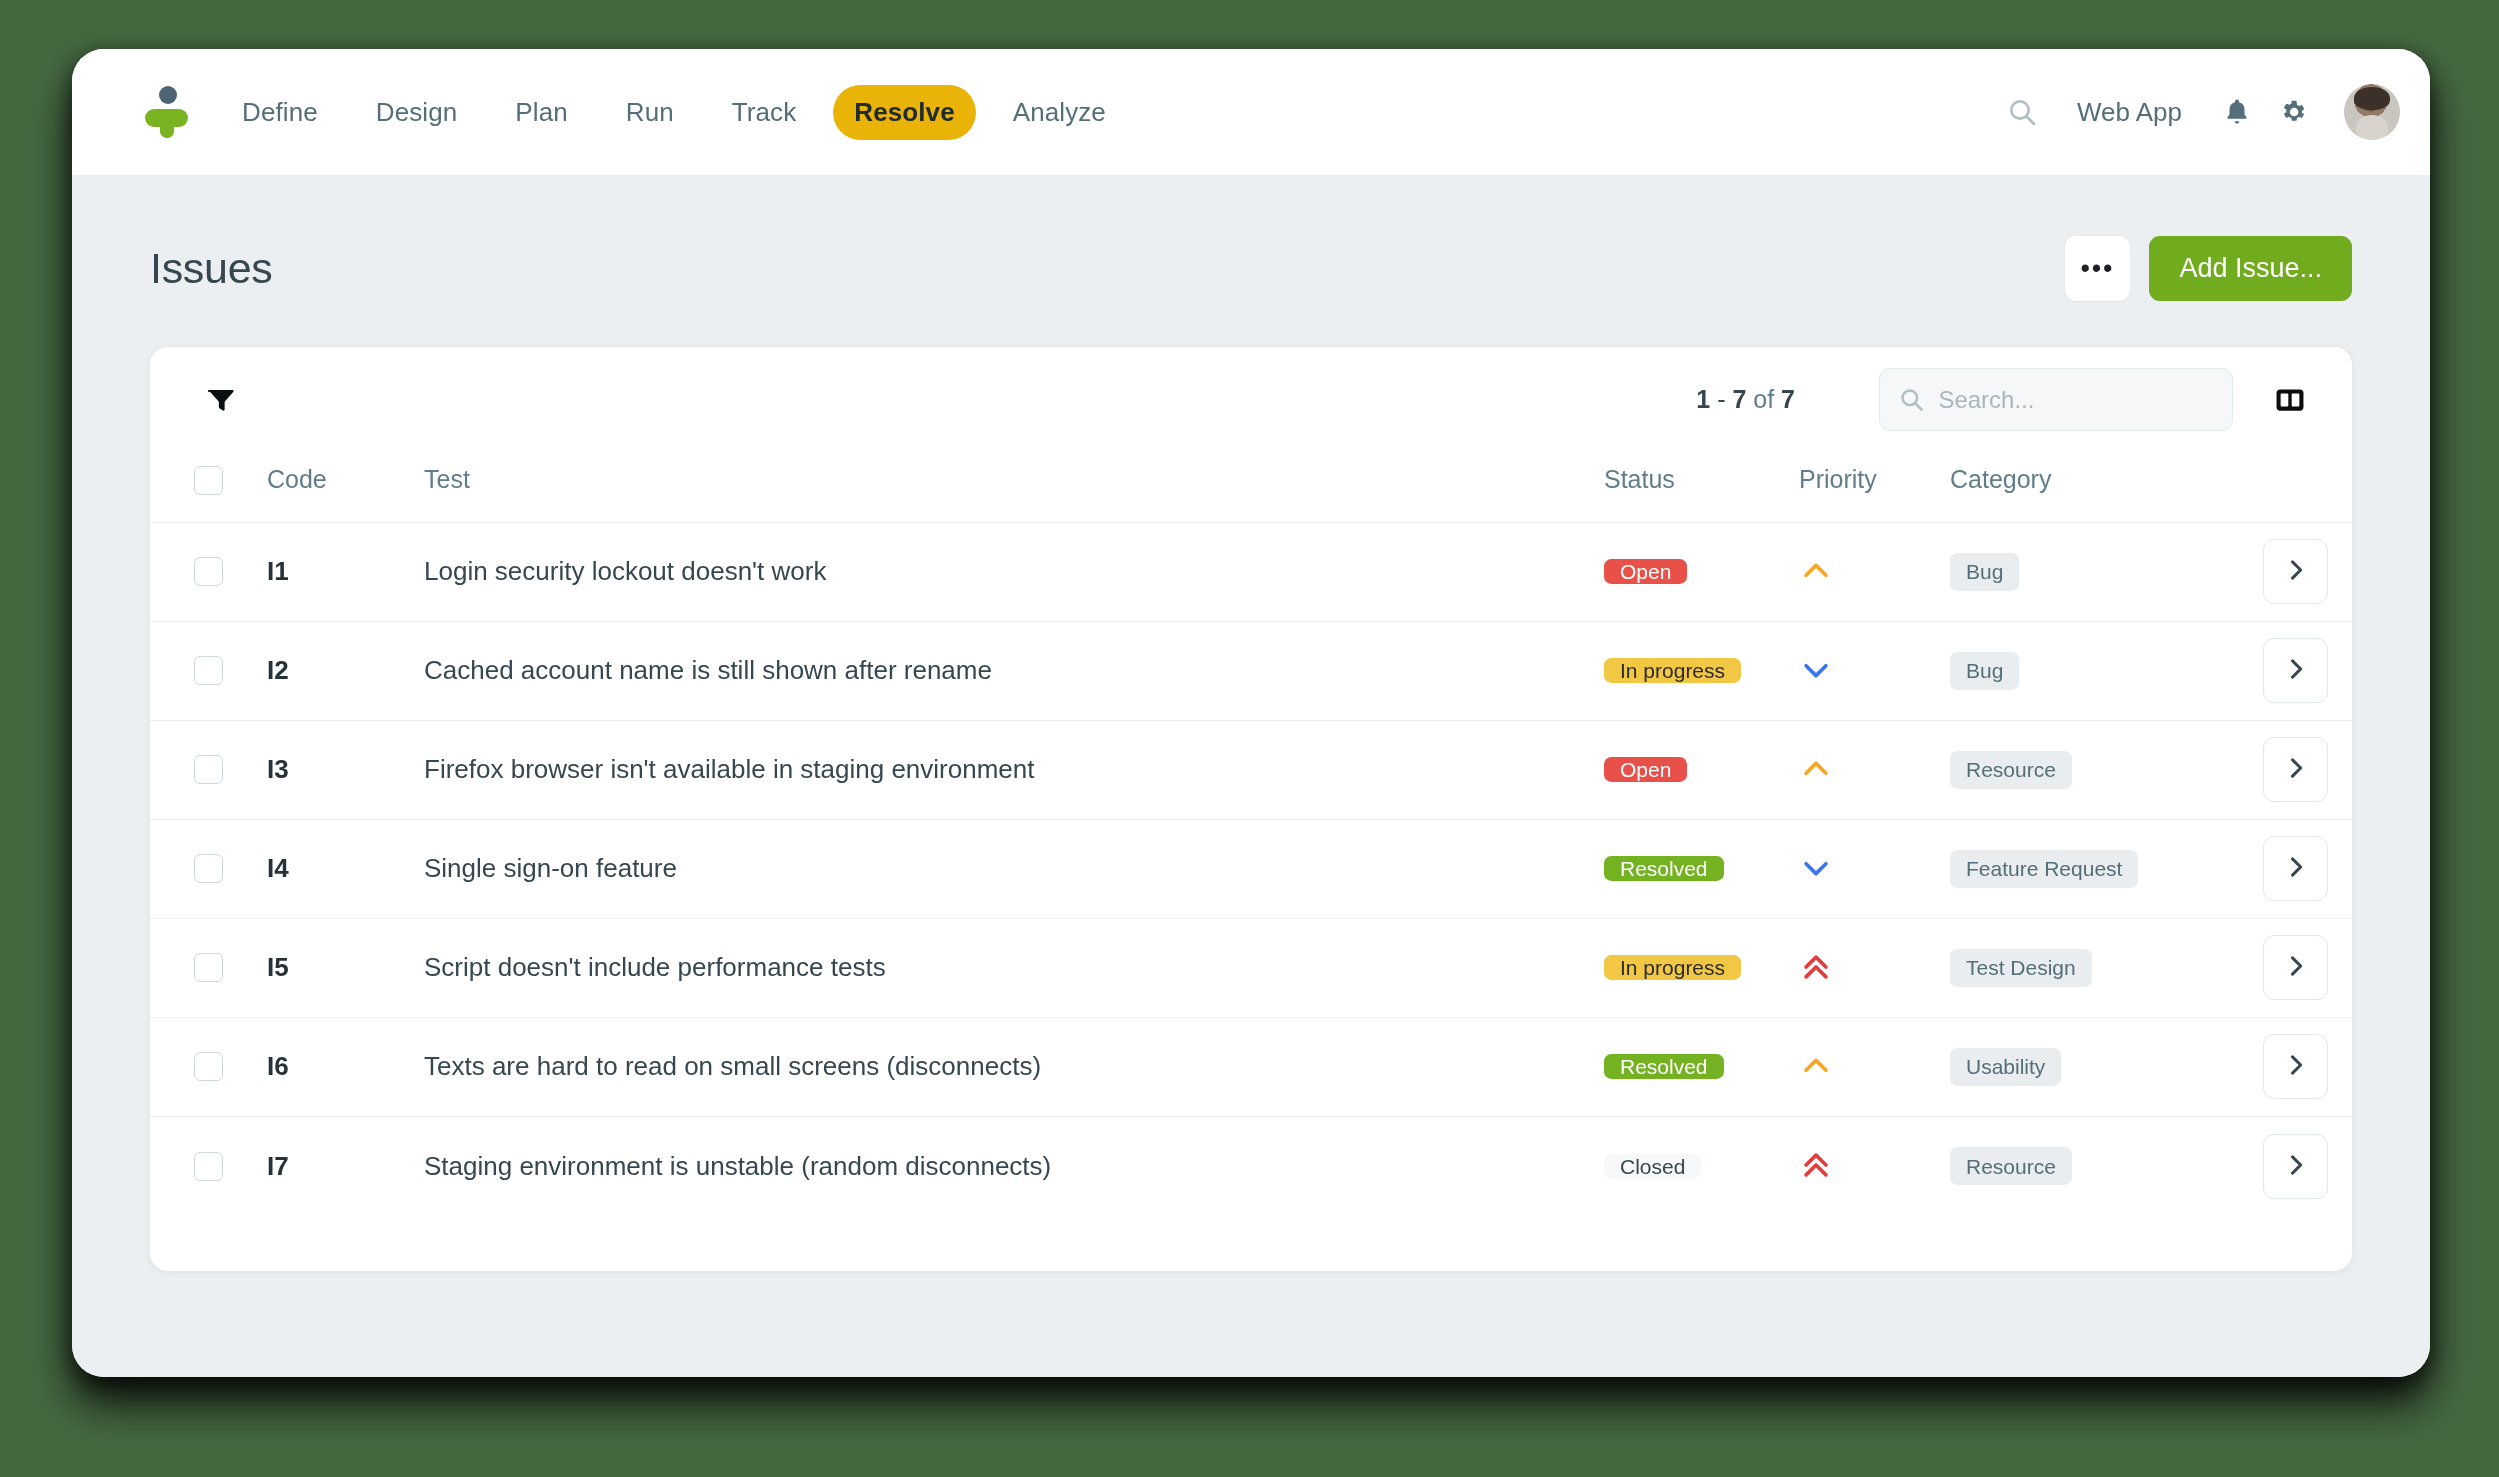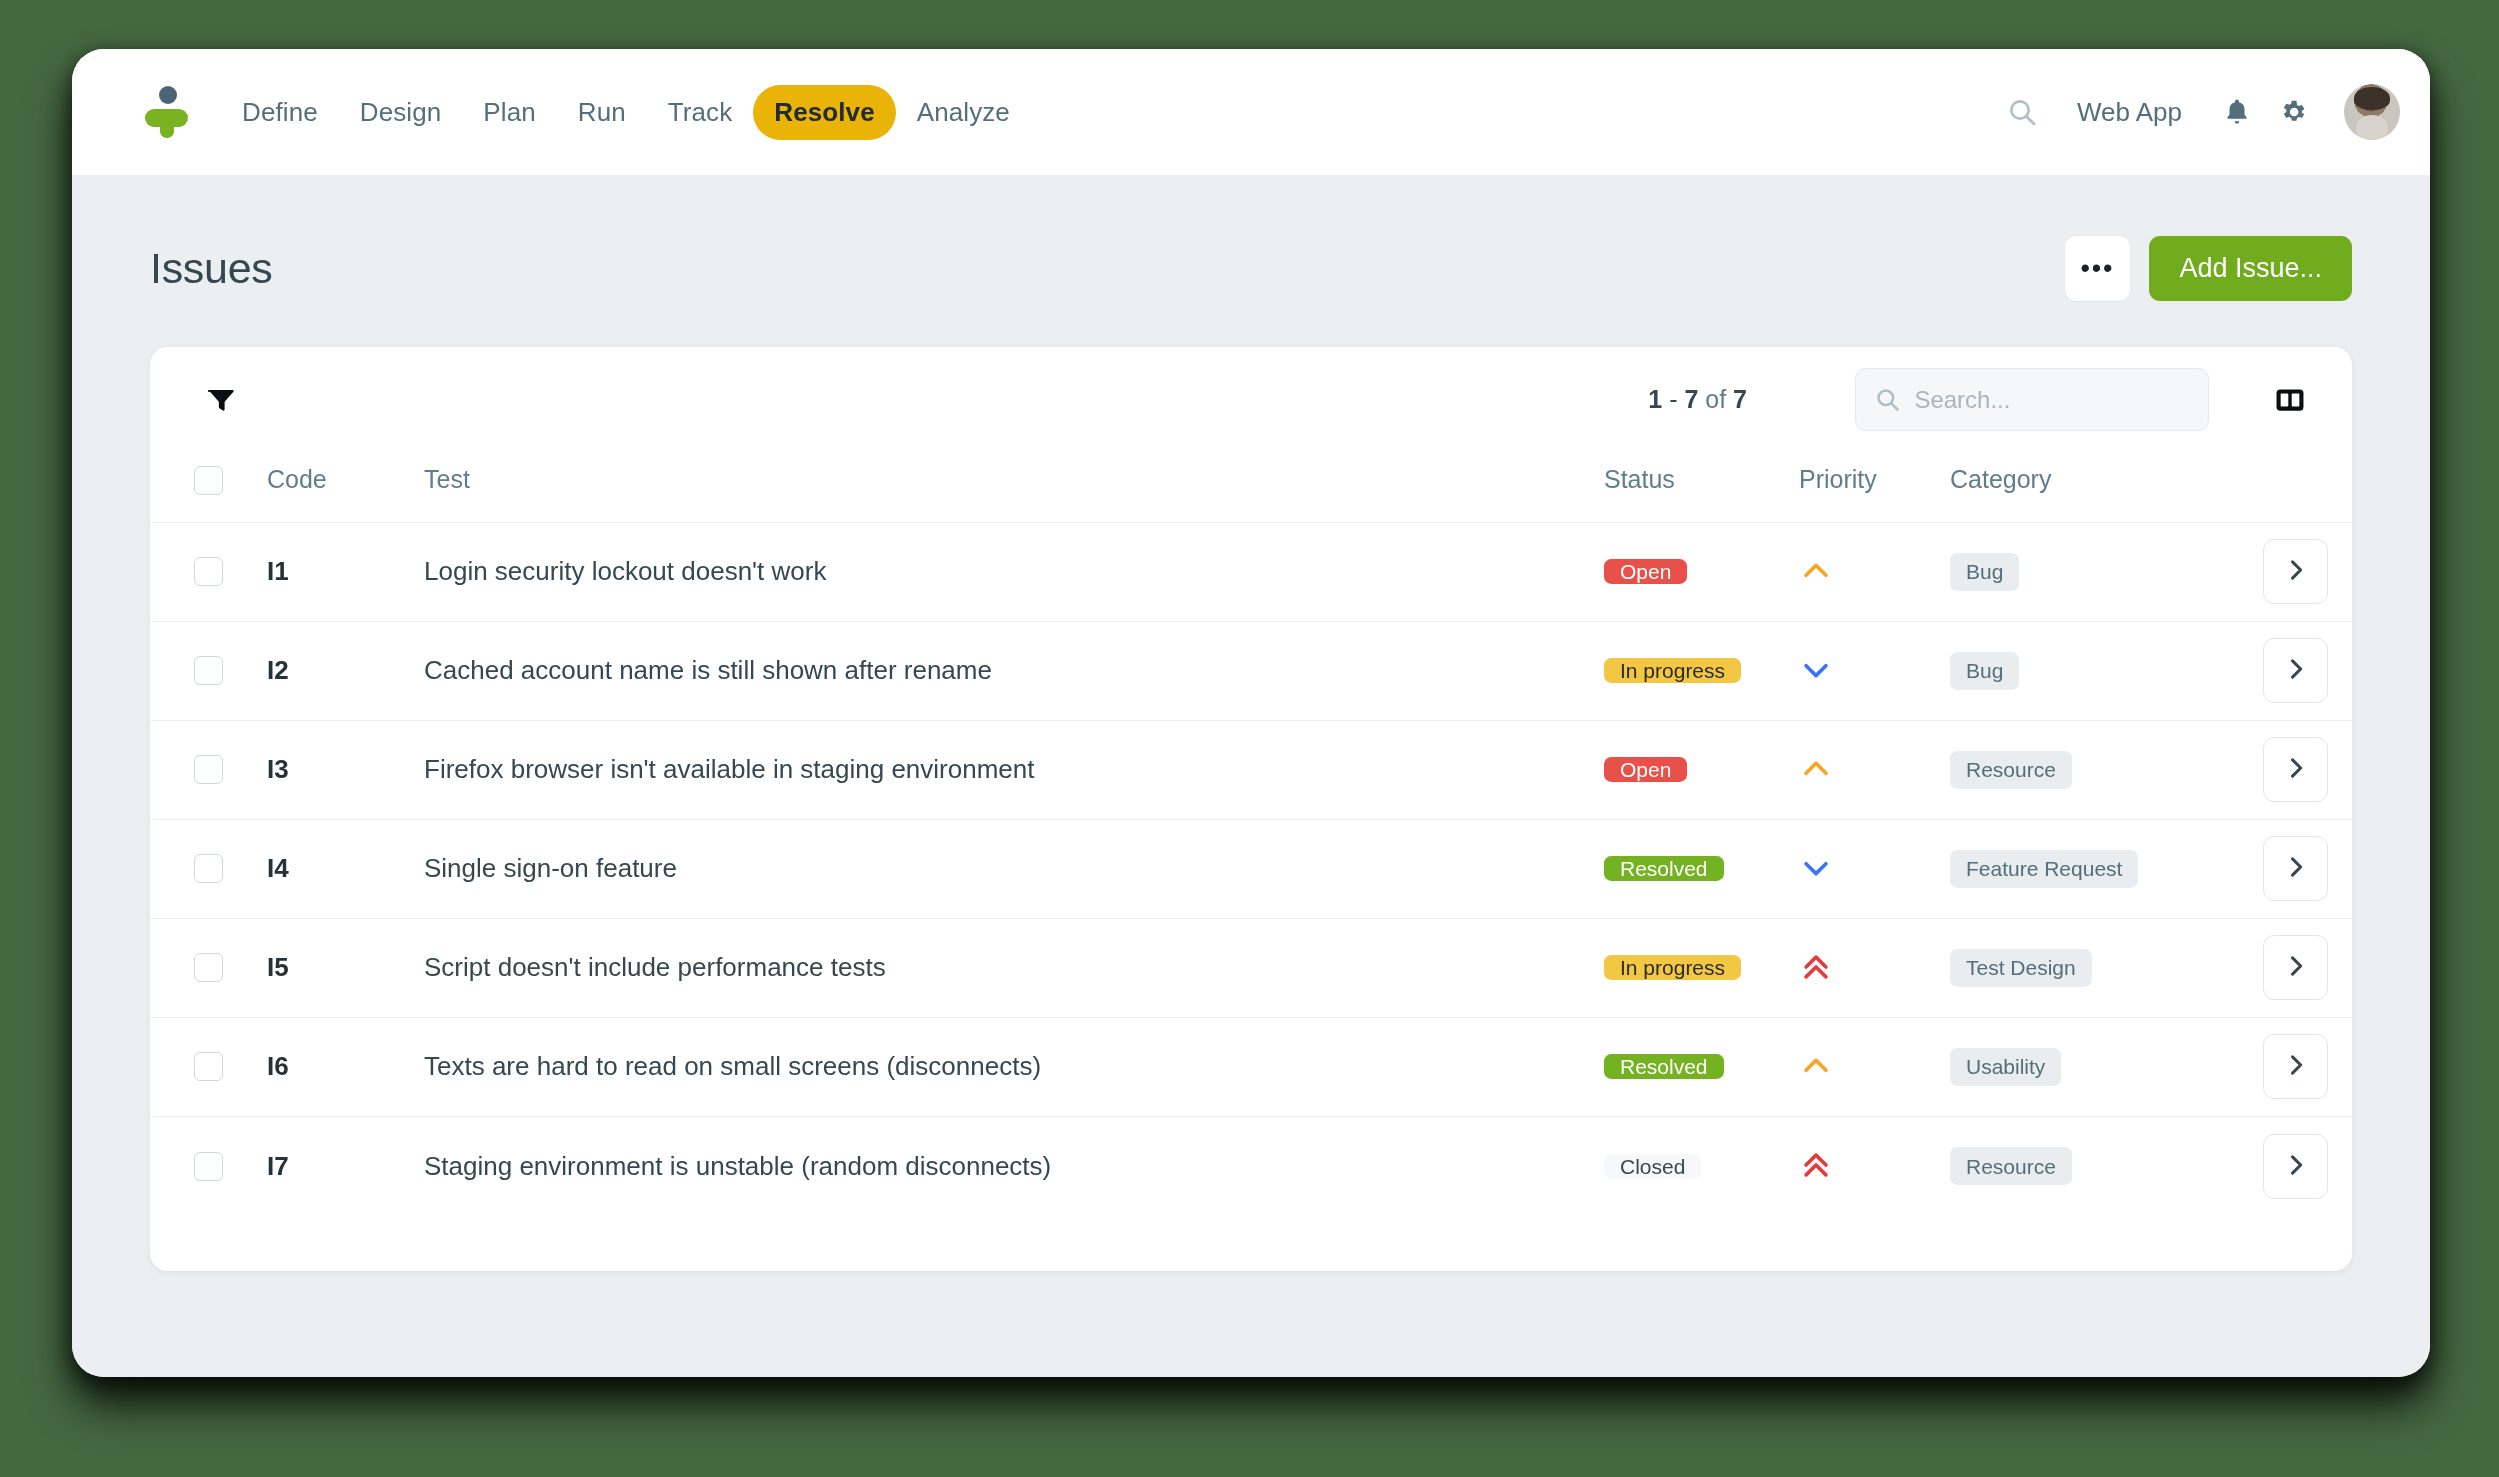--- a/index.html
+++ b/index.html
@@ -71,21 +71,21 @@
     position: absolute;
     left: 16px; top: 29px;
     width: 14px; height: 23px;
     border-radius: 0 0 6.7px 6.7px;
     background: #79b322;
   }
 
   .nav-links {
     display: flex;
     align-items: flex-start;
-    gap: 0px;
+    gap: 16px;
   }
   .nav-link {
     font-size: 26px;
     color: #546e7a;
     padding: 12px 21px;
     border-radius: 38px;
     white-space: nowrap;
     cursor: pointer;
     letter-spacing: 0.1px;
   }
@@ -218,21 +218,20 @@
     width: 52px; height: 52px;
     display: flex;
     align-items: center;
     justify-content: center;
     cursor: pointer;
   }
   .toolbar-right {
     margin-left: auto;
     display: flex;
     align-items: center;
-    gap: 24px;
   }
   .pagination {
     font-size: 25px;
     color: #37474f;
     margin-right: 84px;
     white-space: nowrap;
   }
   .pagination b { font-weight: 700; }
   .pagination .of { color: #607d8b; font-weight: 400; }
 

